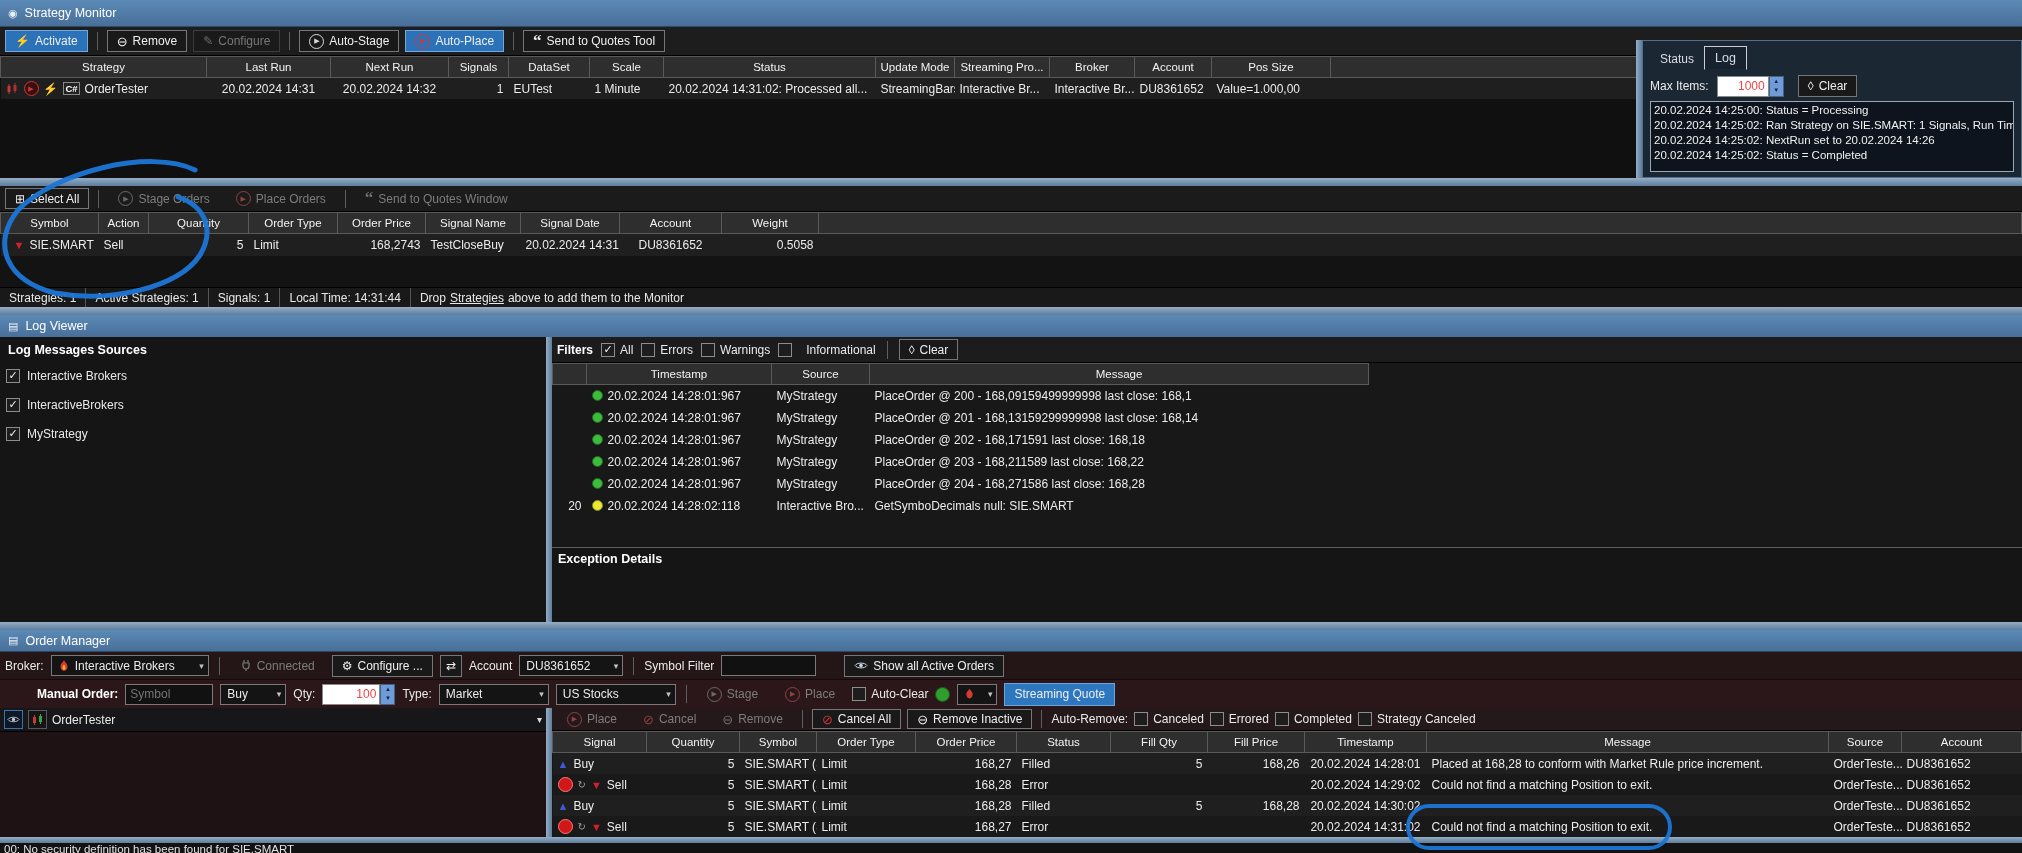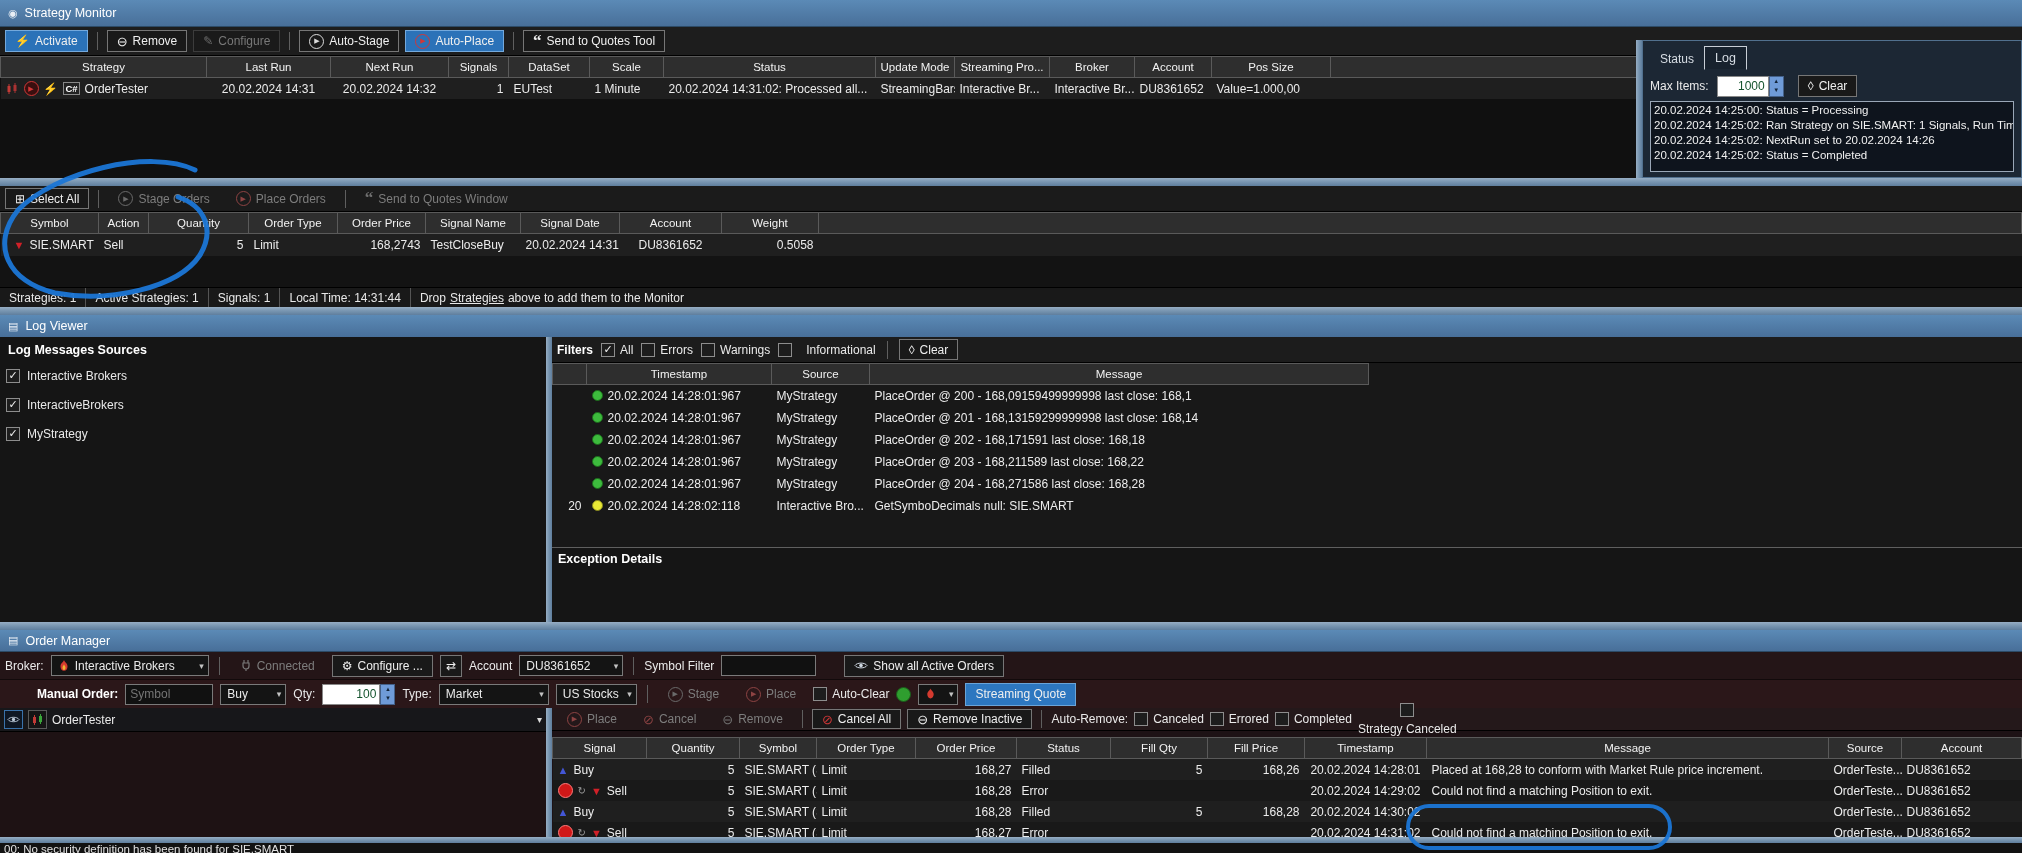--- a/index.html
+++ b/index.html
@@ -38,21 +38,21 @@
   .statusbar{display:flex;align-items:stretch;background:#191919;border-top:1px solid #000;color:#e8e8e8;}
   .seg{display:flex;align-items:center;padding:0 9px;border-right:1px solid #555;}
   .ul{text-decoration:underline;}
   .gap-l{margin-left:4px;}
   
   .hsplit{background:linear-gradient(180deg,#97aec4,#7a97b2 45%,#5f7e9d);}
   .vsplit{background:linear-gradient(90deg,#97aec4,#7a97b2 45%,#5f7e9d);}
   
   .inp-dark{background:#111;border:1px solid #7a7a7a;color:#ddd;height:21px;box-sizing:border-box;
             font:inherit;padding:0 4px;}
-  .inp-white{background:#fff;border:1px solid #888;color:#14532d;text-align:right;font:inherit;height:21px;
+  .inp-white{background:#fff;border:1px solid #888;color:#ef4444;text-align:right;font:inherit;height:21px;
              box-sizing:border-box;padding:0 3px;}
   .spin{display:inline-flex;height:21px;}
   .sbtns{width:15px;display:flex;flex-direction:column;background:#6f9bd8;border:1px solid #44618a;box-sizing:border-box;}
   .sbtns span{flex:1;font-size:6px;line-height:8px;text-align:center;color:#12243a;}
   .selbox{display:inline-flex;align-items:center;gap:5px;background:#141414;border:1px solid #7a7a7a;
           height:21px;padding:0 4px 0 6px;box-sizing:border-box;}
   .selbox .arr{margin-left:auto;font-size:9px;color:#c2c2c2;}
   .cb{width:12px;height:12px;background:#1d1d1d;border:1px solid #8d8d8d;display:inline-flex;align-items:center;
       justify-content:center;font-size:11px;color:#f2f2f2;flex:0 0 12px;box-sizing:content-box;}
   .dot{width:9px;height:9px;border-radius:50%;display:inline-block;flex:0 0 9px;}
@@ -504,21 +504,21 @@
         <span class="sbtns">
             <span>▲</span>
             <span>▼</span>
           </span>
       </span>
       <span>Type:</span>
       <span class="selbox" style="width:110px;">
         <span>Market</span>
         <span class="arr">▾</span>
       </span>
-      <span class="selbox" style="width:81px;gap:8px;">
+      <span class="selbox" style="width:120px;gap:8px;">
         <span>US Stocks</span>
         <span class="arr">▾</span>
       </span>
       <div class="vsep"></div>
       <div class="btn flat">
         <span class="cplay dim">
             <span>▶</span>
           </span>
         <span>Stage</span>
       </div>
@@ -598,26 +598,26 @@
           <span>Canceled</span>
           </span>
         <span style="display:inline-flex;align-items:center;gap:5px;">
           <span class="cb"></span>
           <span>Errored</span>
           </span>
         <span style="display:inline-flex;align-items:center;gap:5px;">
           <span class="cb"></span>
           <span>Completed</span>
           </span>
-        <span style="display:inline-flex;align-items:center;gap:5px;flex-direction:column;">
+        <span style="display:inline-flex;align-items:center;gap:5px;">
           <span class="cb"></span>
           <span>Strategy Canceled</span>
           </span>
       </div>
-      <table class="grid" style="width:1470px;margin-top:6px;">
+      <table class="grid" style="width:1470px;">
         <colgroup>
             <col style="width:94px">
             <col style="width:93px">
             <col style="width:77px">
             <col style="width:99px">
           <col style="width:101px">
             <col style="width:94px">
             <col style="width:97px">
             <col style="width:97px">
           <col style="width:122px">

